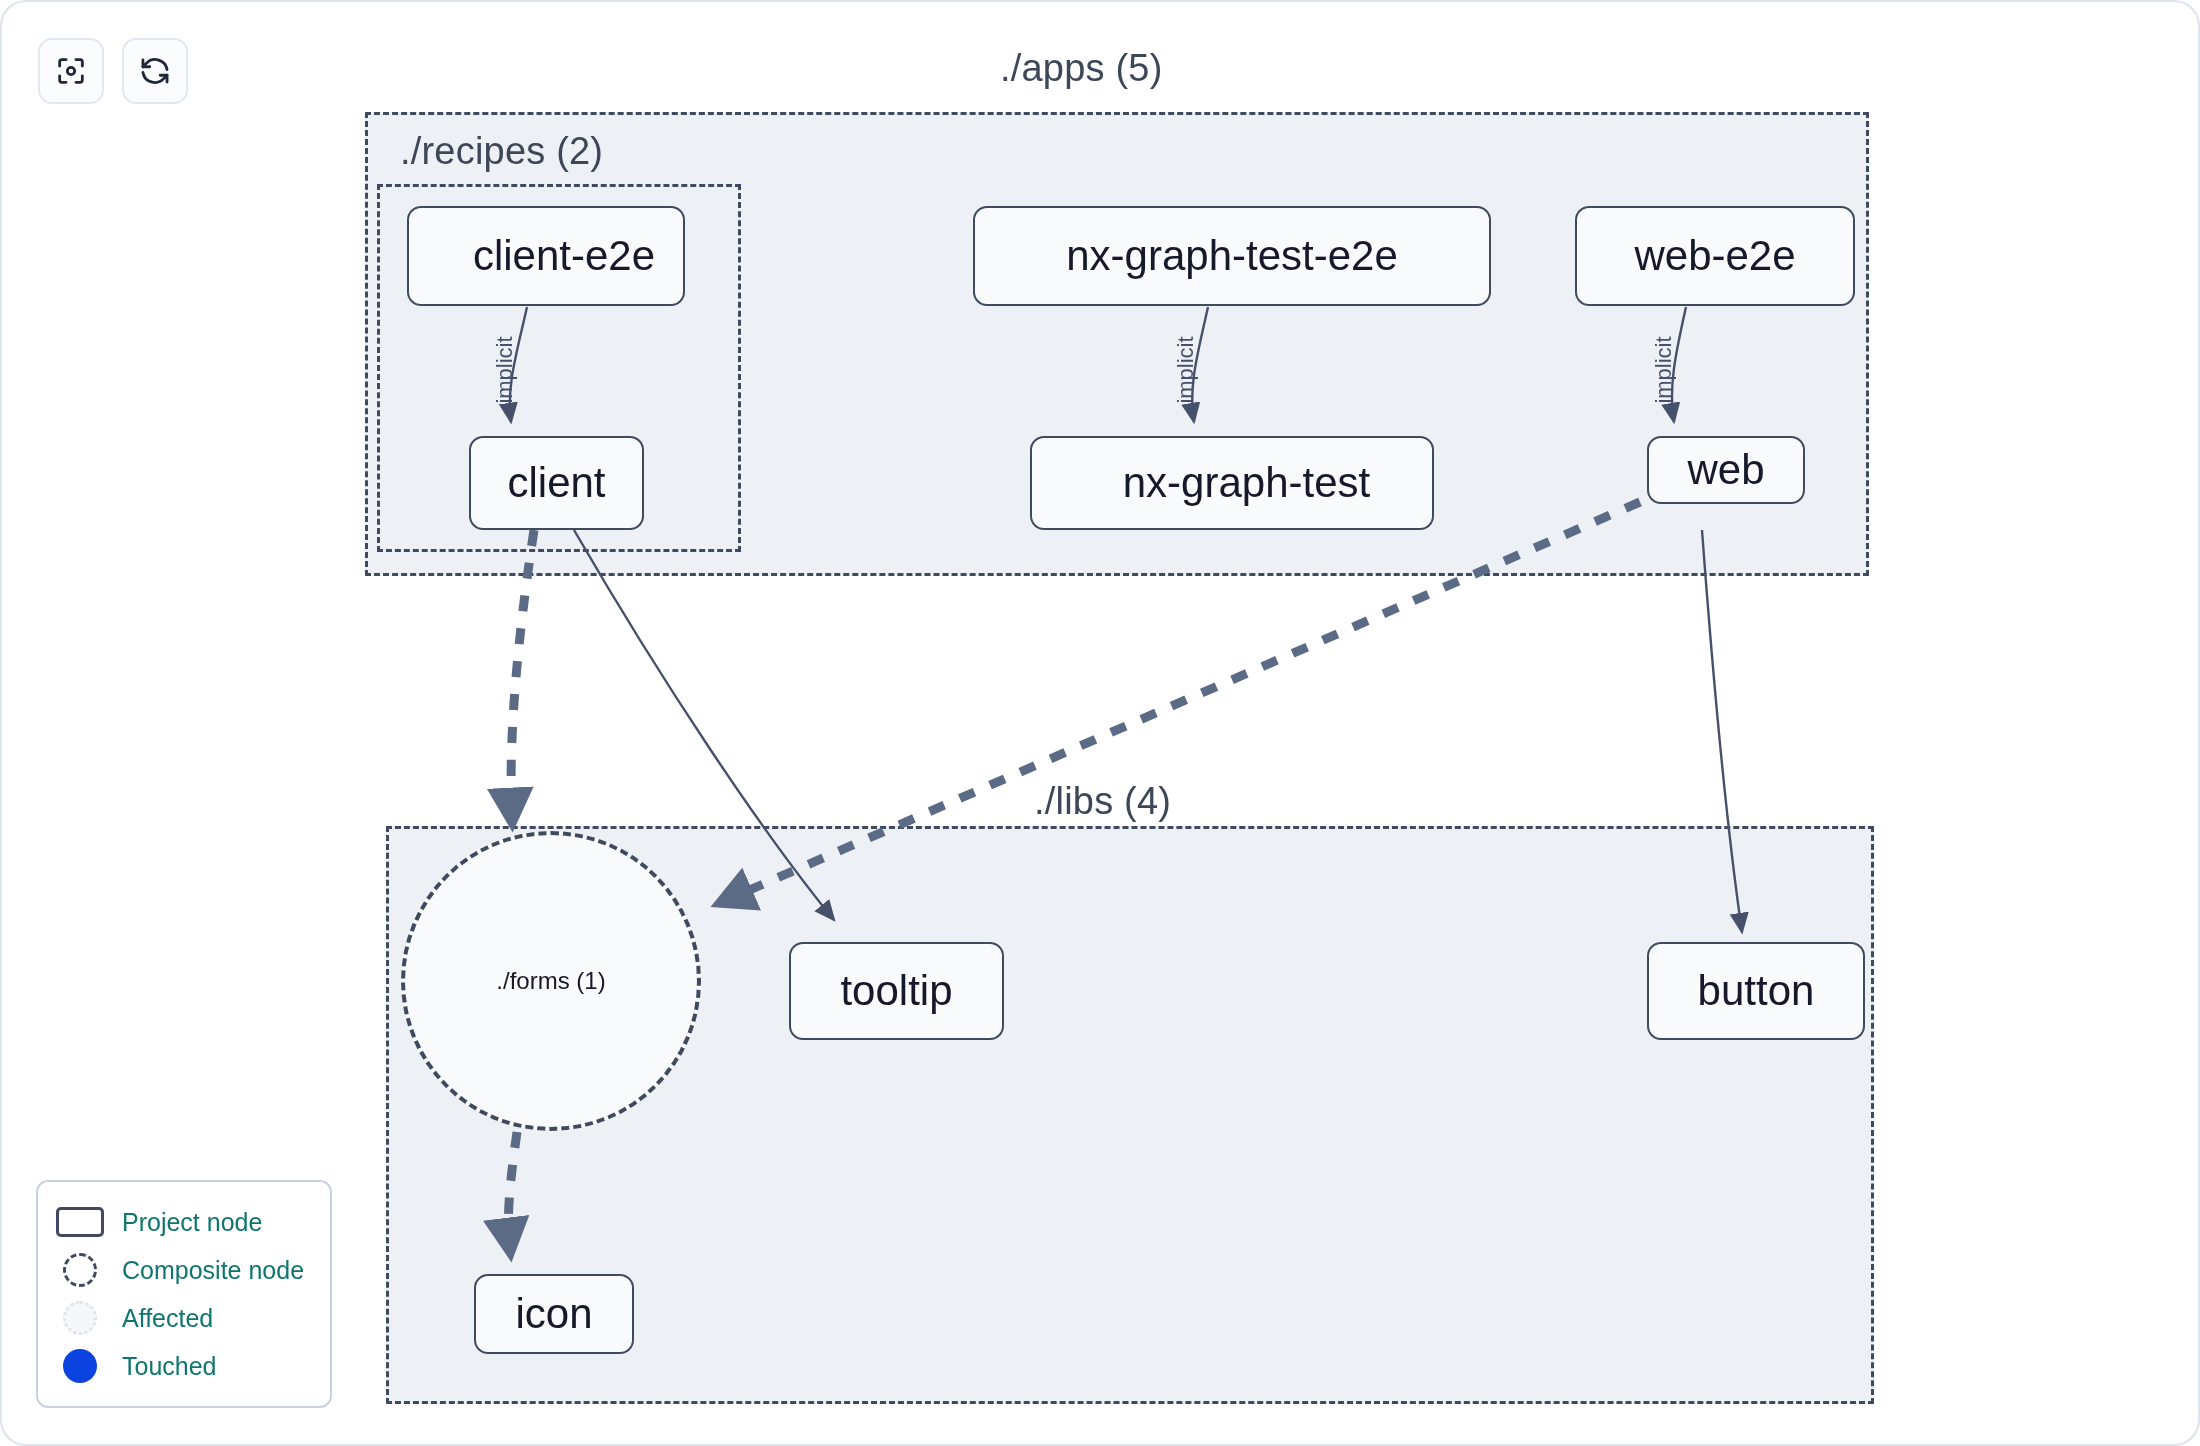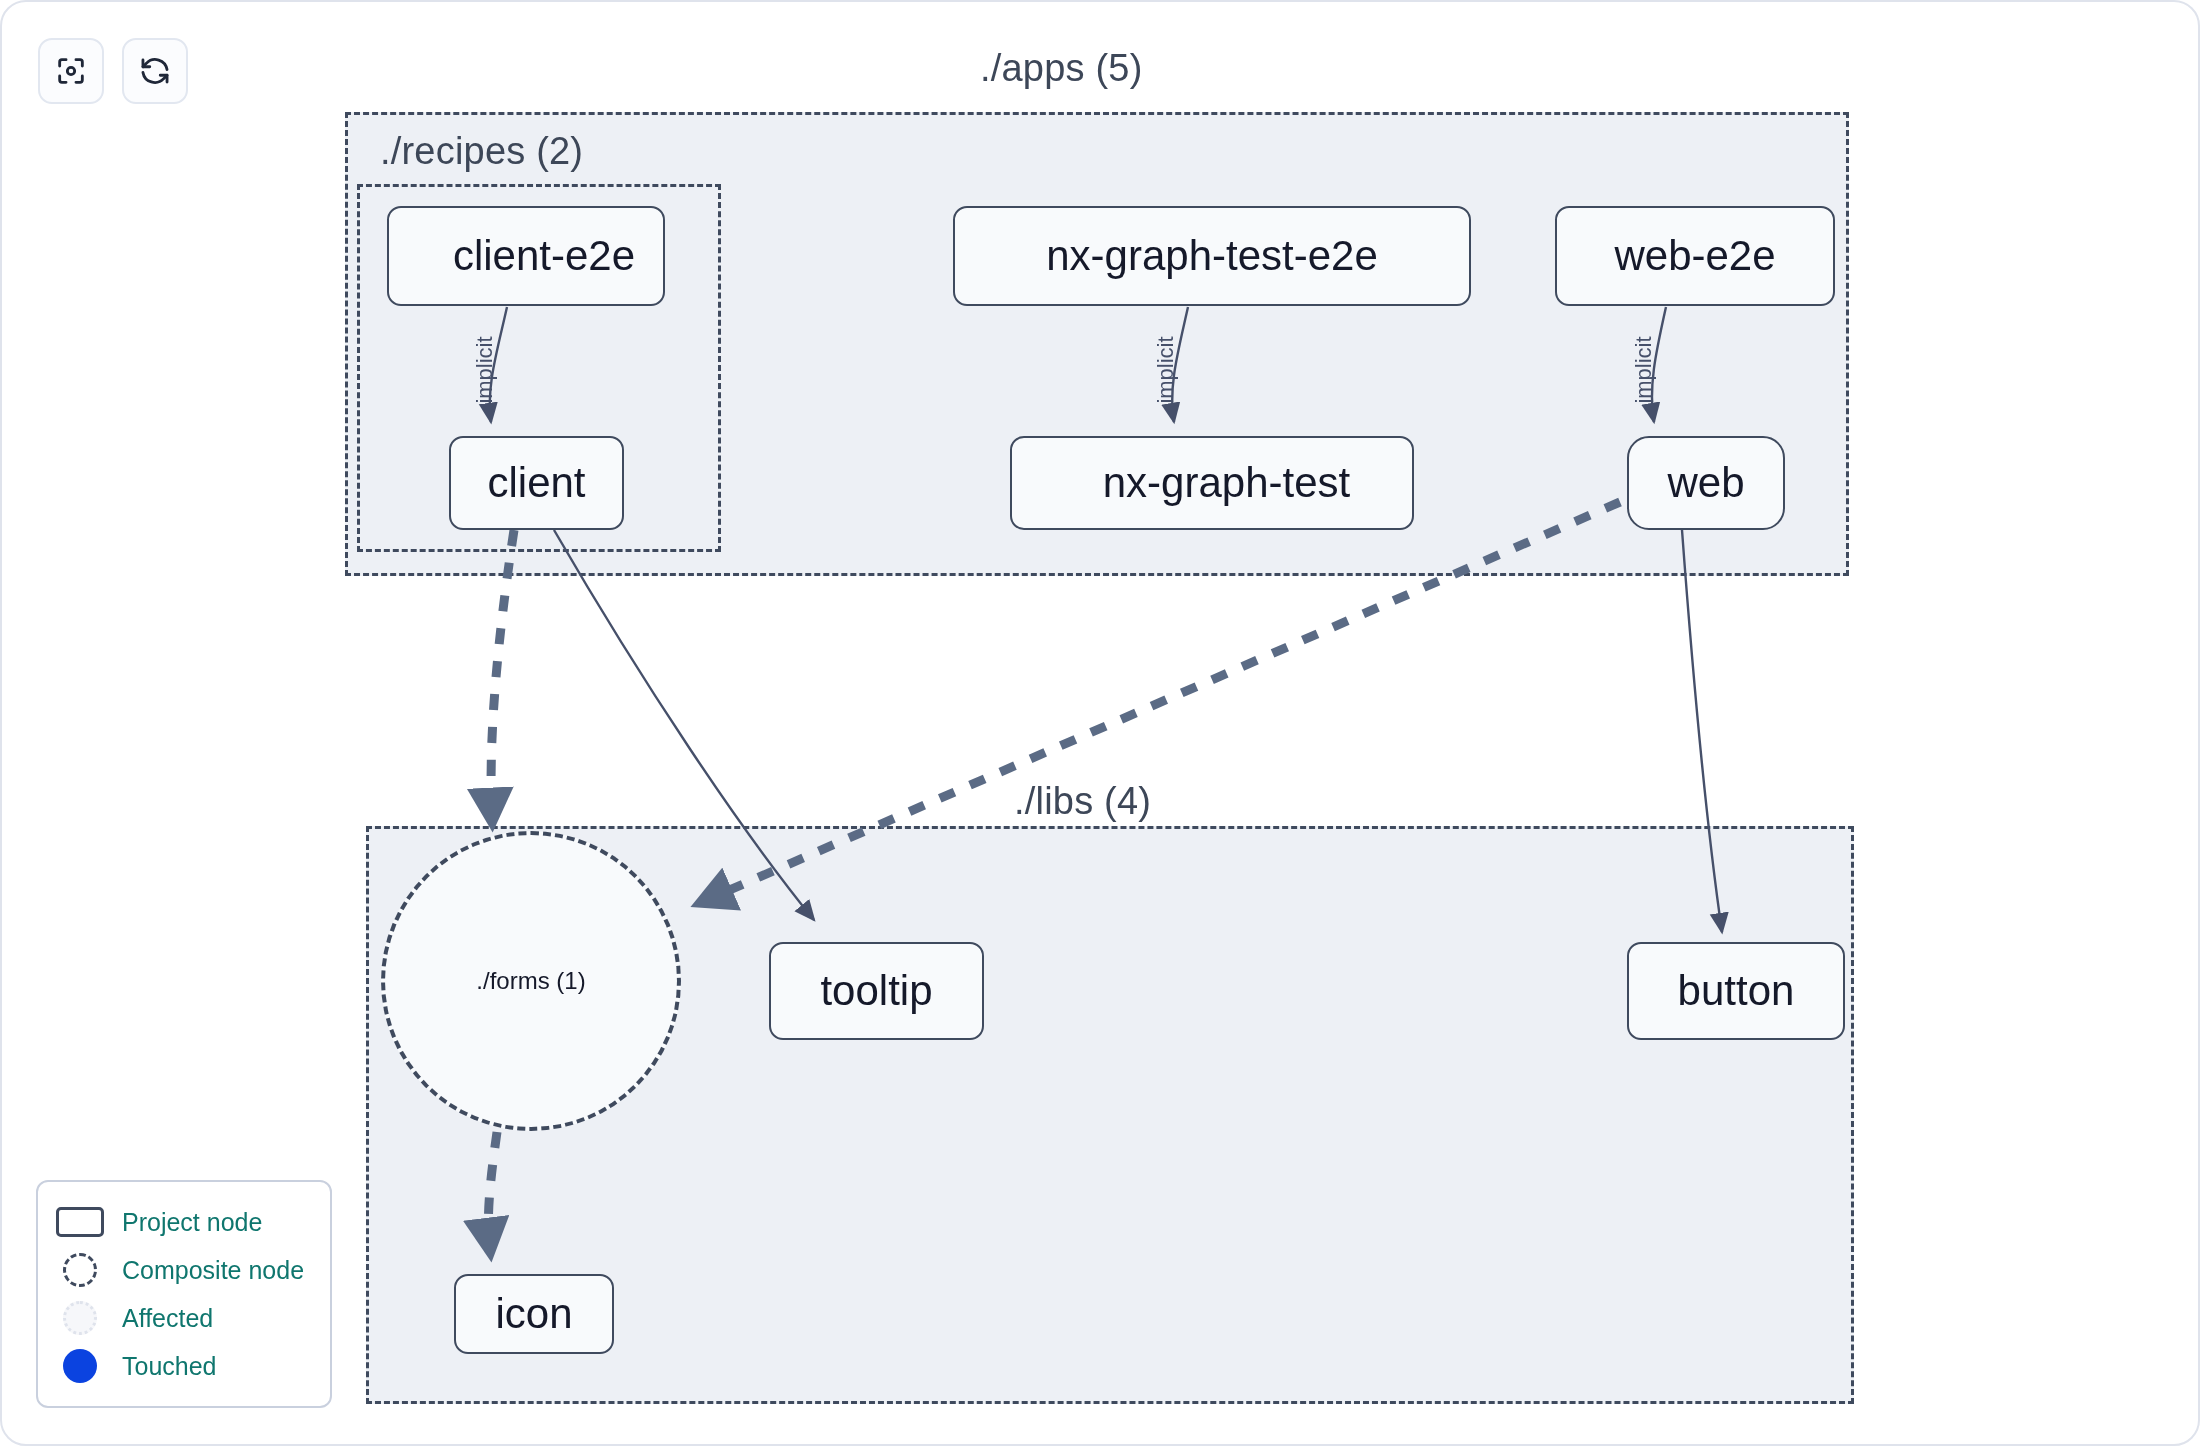--- a/index.html
+++ b/index.html
@@ -36,20 +36,21 @@
     display: flex; align-items: center; justify-content: center;
     cursor: pointer;
     padding: 0;
   }
   .tool-btn svg { display: block; }
 
   
   .graph-canvas {
     position: absolute;
     inset: 0;
+    margin-left: 20px;
   }
   .edge-layer {
     position: absolute;
     left: 0; top: 0;
     width: 2200px; height: 1446px;
     z-index: 10;
     pointer-events: none;
   }
 
   
@@ -252,21 +253,21 @@
     </div>
 
     <div class="node" style="left:1008px; top:434px; width:404px; height:94px;padding-left:29px;">
       <span>nx-graph-test</span>
     </div>
 
     <div class="node" style="left:1553px; top:204px; width:280px; height:100px;">
       <span>web-e2e</span>
     </div>
 
-    <div class="node" style="left:1625px; top:434px; width:158px; height:94px;border-radius:22px;">
+    <div class="node" style="left:1625px; top:434px; width:158px; height:68px;">
       <span>web</span>
     </div>
 
     <div class="node-composite" style="left:379px; top:829px; width:300px; height:300px;">
       <span>./forms (1)</span>
     </div>
 
     <div class="node" style="left:767px; top:940px; width:215px; height:98px;">
       <span>tooltip</span>
     </div>

